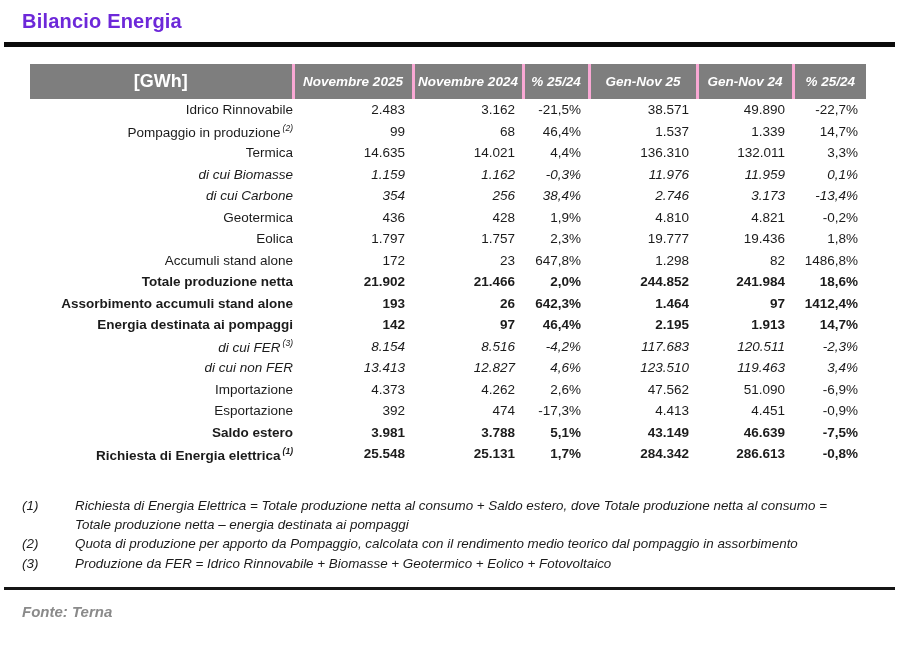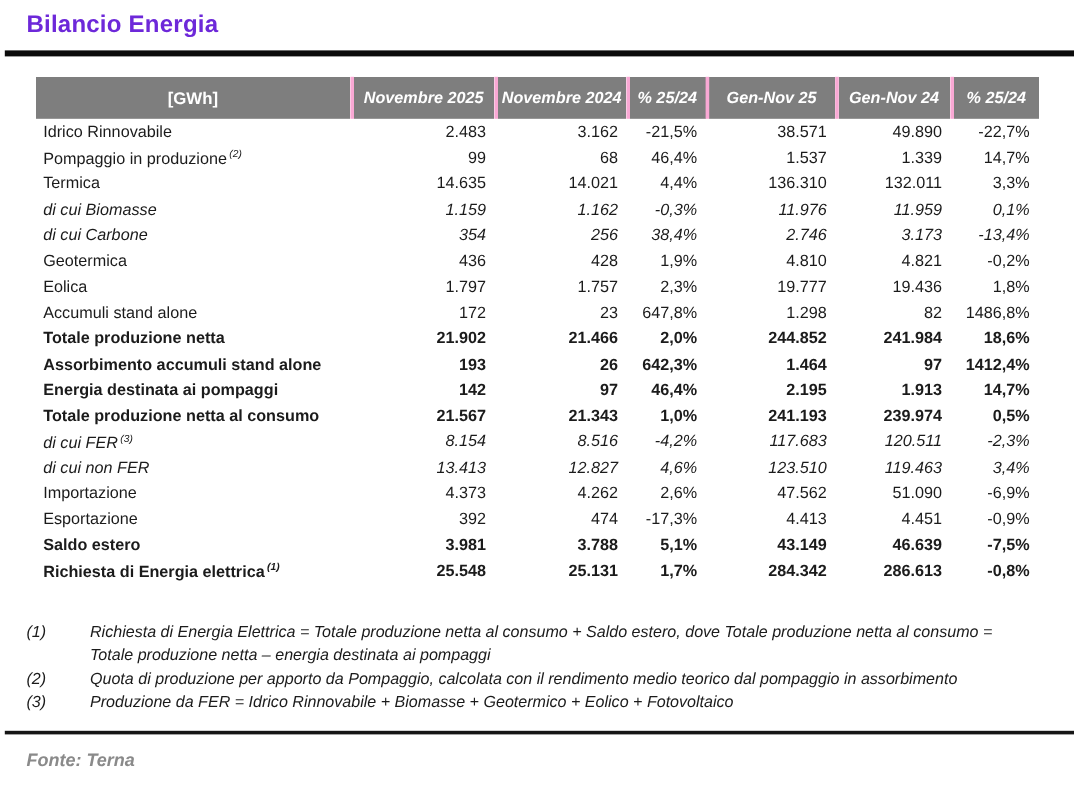--- a/index.html
+++ b/index.html
@@ -38,33 +38,33 @@
     height: 35px;
     border-left: 3px solid #f9a8d4;
     padding: 0 2px;
     text-align: center;
     overflow: hidden;
     white-space: nowrap;
   }
   table.energy thead th.first {
     border-left: none;
     font-style: normal;
-    font-size: 14px;
+    font-size: 18px;
   }
   table.energy tbody td {
     height: 21.5px;
     font-size: 13.5px;
     padding: 0 8px 0 0;
     text-align: right;
     color: #1b1b1b;
     white-space: nowrap;
     overflow: hidden;
   }
   table.energy tbody td.lbl {
-    text-align: left;
+    text-align: right;
     padding: 0 0 0 6px;
     margin-left: 40px;
   }
   tr.sub { font-style: italic; }
   tr.sub td.lbl { text-align: right; padding-right: 3px; }
   tr.bold { font-weight: bold; }
   tr.indent td.lbl { padding-left: 15px; }
   sup.fnref {
     font-size: 8.5px;
     margin-left: 2px;
@@ -213,29 +213,20 @@
         <td>1412,4%</td>
       </tr>
       <tr class="bold">
         <td class="lbl"><span>Energia destinata ai pompaggi</span></td>
         <td>142</td>
         <td>97</td>
         <td>46,4%</td>
         <td>2.195</td>
         <td>1.913</td>
         <td>14,7%</td>
-      </tr>
-      <tr class="bold">
-        <td class="lbl"><span>Totale produzione netta al consumo</span></td>
-        <td>21.567</td>
-        <td>21.343</td>
-        <td>1,0%</td>
-        <td>241.193</td>
-        <td>239.974</td>
-        <td>0,5%</td>
       </tr>
       <tr class="sub">
         <td class="lbl"><span>di cui FER</span><sup class="fnref">(3)</sup></td>
         <td>8.154</td>
         <td>8.516</td>
         <td>-4,2%</td>
         <td>117.683</td>
         <td>120.511</td>
         <td>-2,3%</td>
       </tr>

